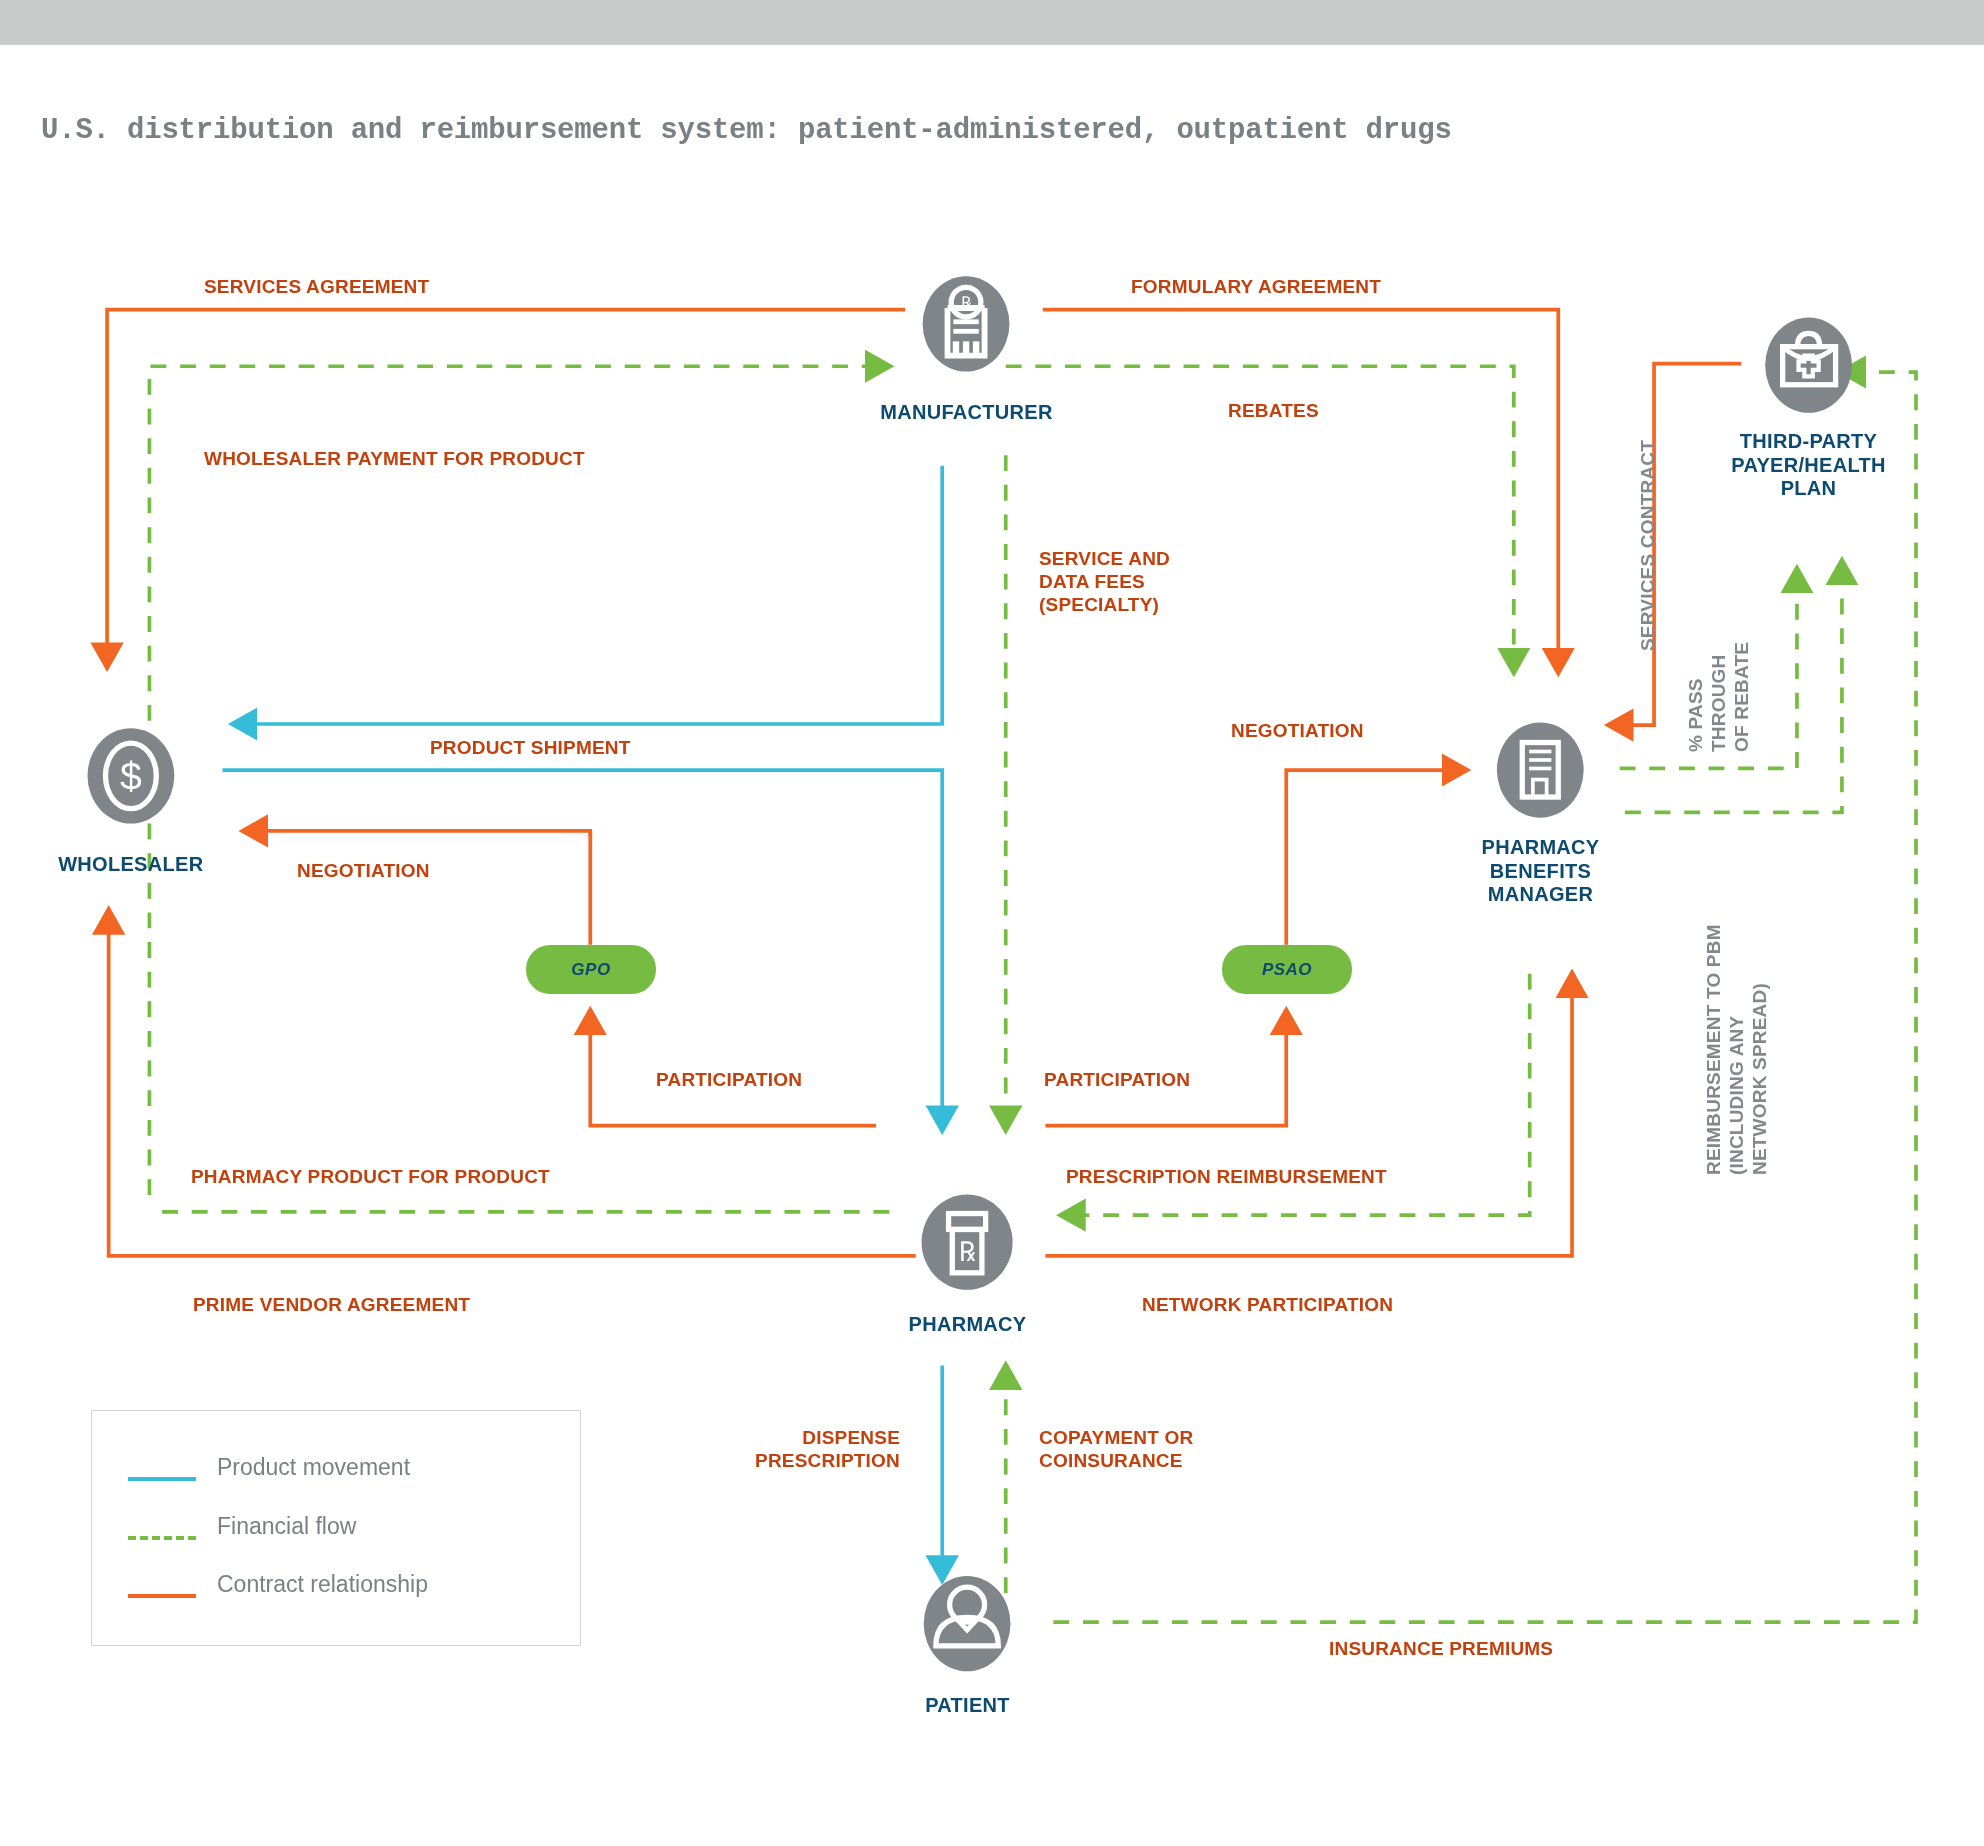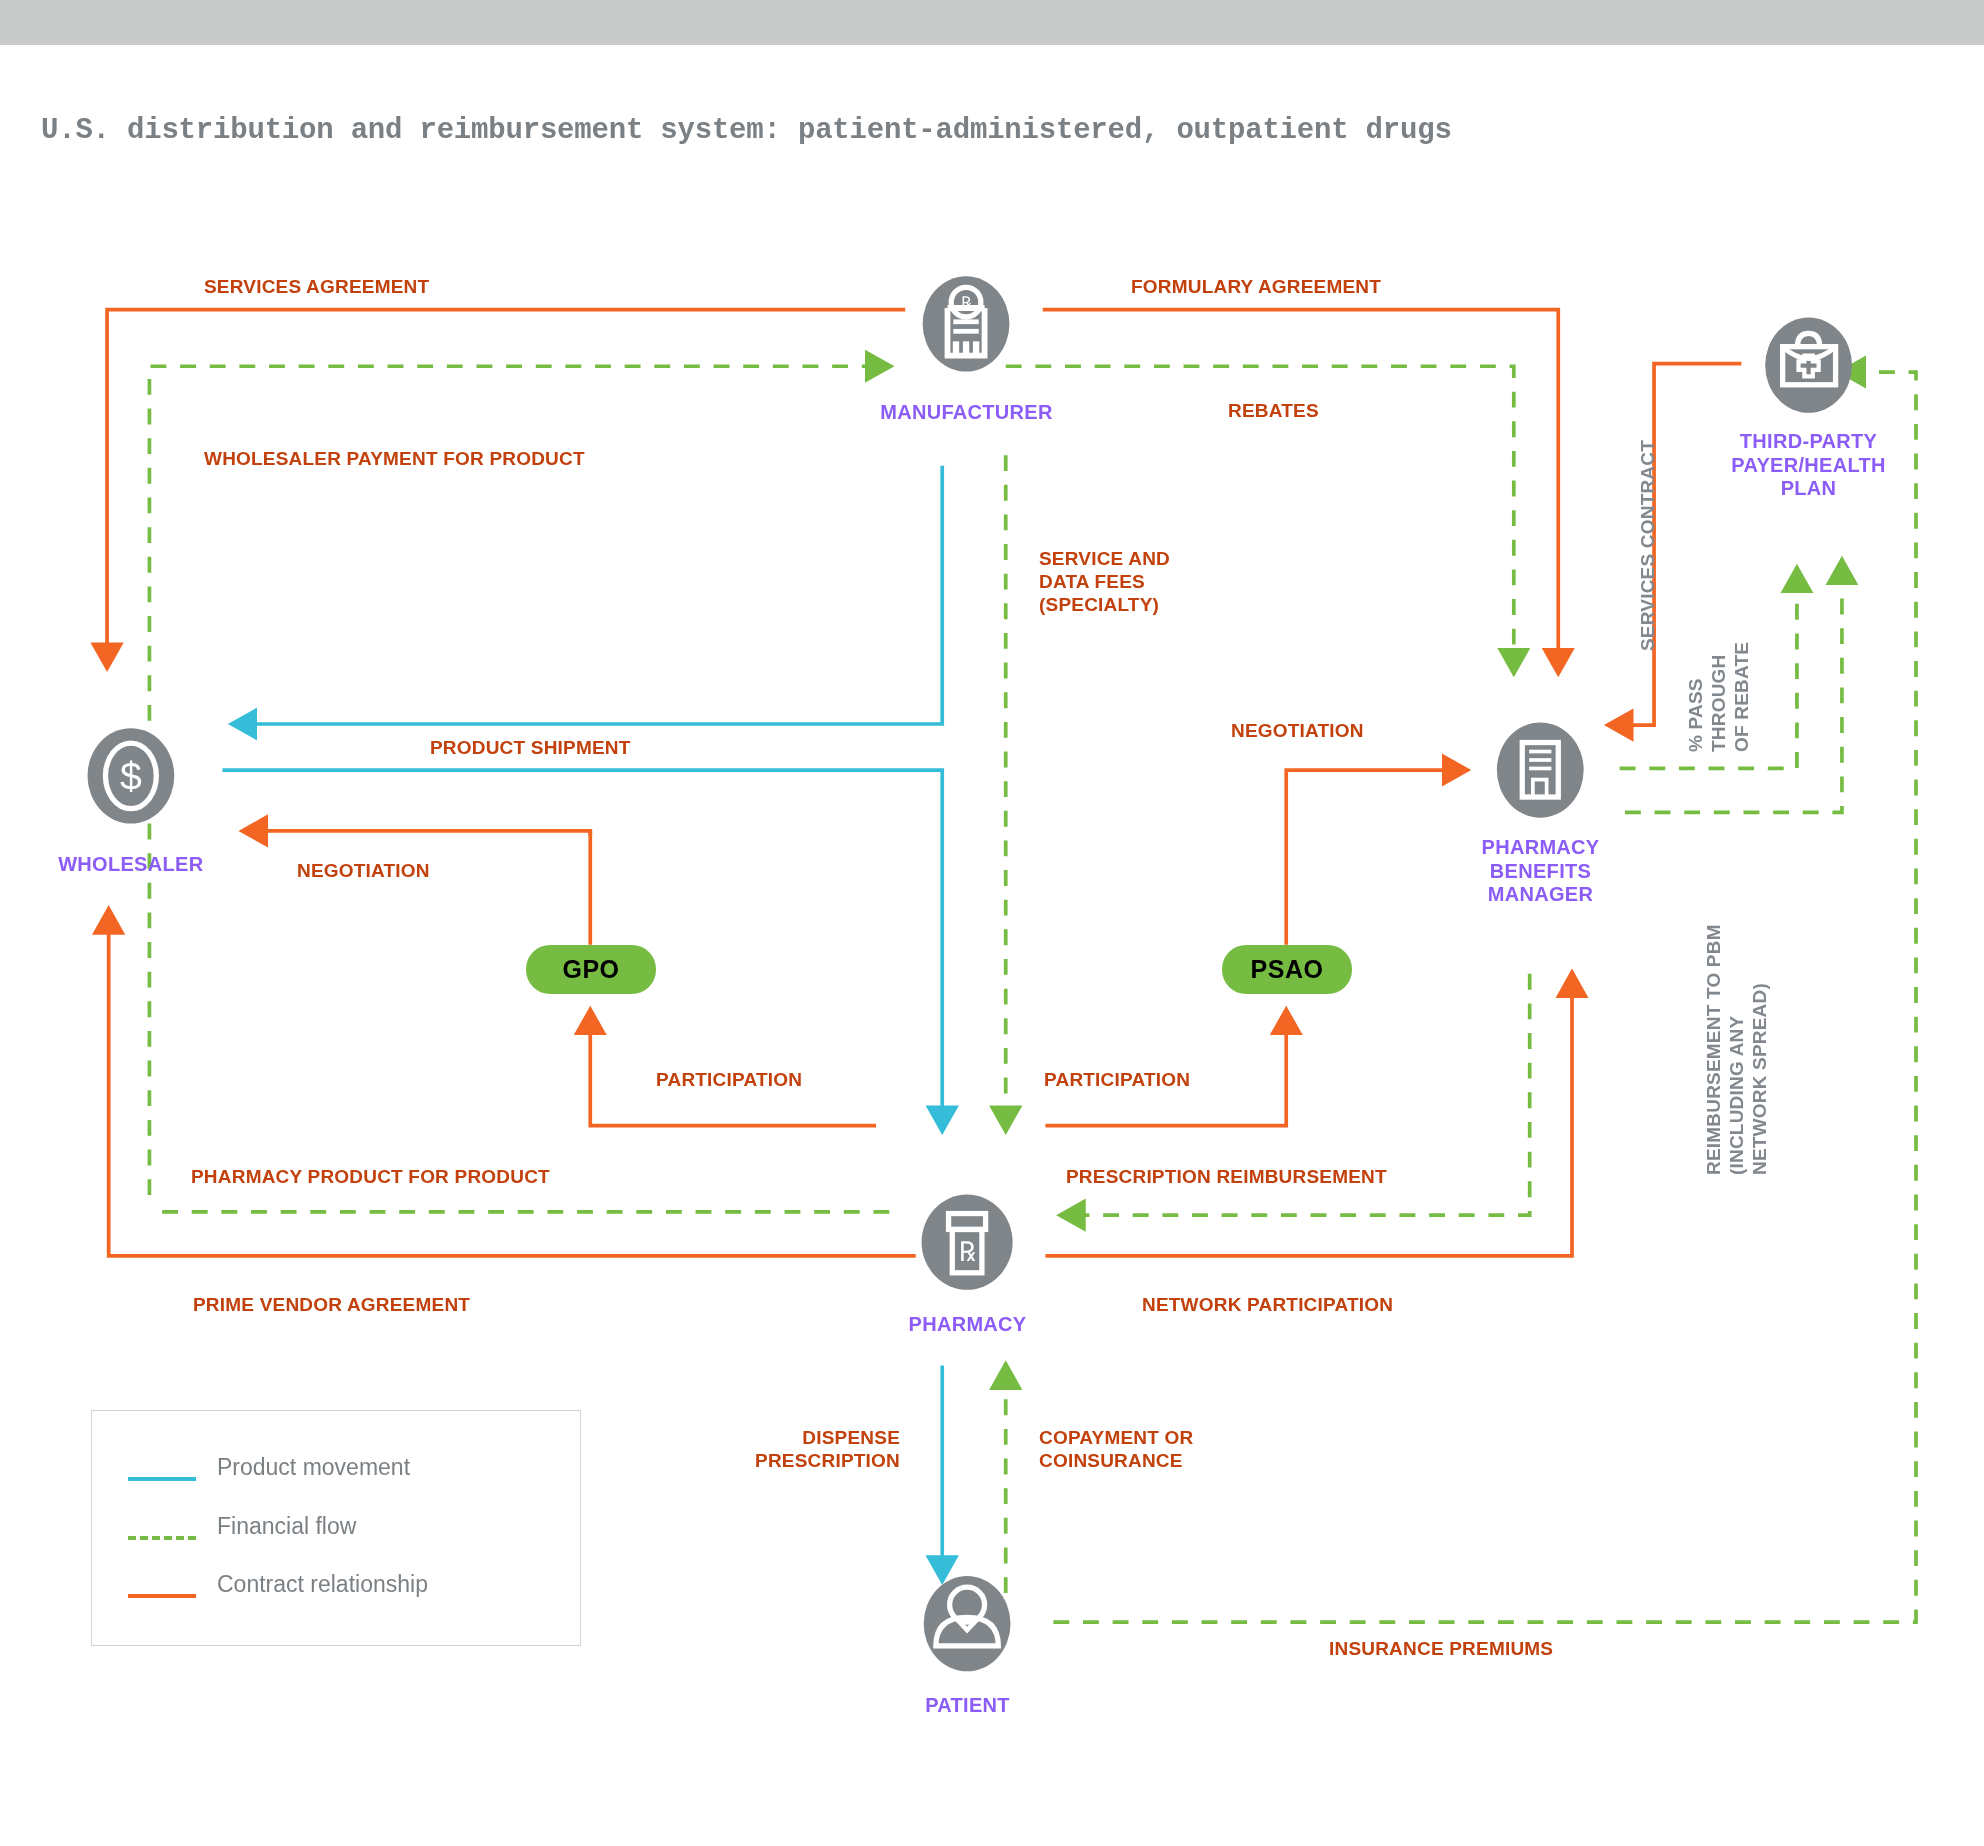--- a/index.html
+++ b/index.html
@@ -8,36 +8,36 @@
     width:1985px;height:1846px;position:relative;overflow:hidden;
   }
   .topbar{position:absolute;left:0;top:0;width:1985px;height:45px;background:#c9cbcb;}
   .page-title{
     position:absolute;left:41px;top:114px;
     font-size:29px;color:#7b8085;font-weight:700;letter-spacing:-0.2px;white-space:nowrap;font-family:Liberation Mono, monospace;
   }
   svg.canvas{position:absolute;left:0;top:0;width:1985px;height:1846px;}
 
   .node-label{
-    position:absolute;color:#8b5cf6;font-weight:700;text-align:center;
+    position:absolute;color:#0c4a6e;font-weight:700;text-align:center;
     font-size:20px;line-height:1.18;letter-spacing:0.3px;
   }
   .edge-label{
     position:absolute;color:#c2410c;font-weight:700;
     font-size:19px;line-height:1.2;letter-spacing:0.2px;white-space:pre-line;
   }
   .vlabel{
     position:absolute;color:#82888d;font-weight:700;
     font-size:19px;line-height:1.22;letter-spacing:0.2px;white-space:pre-line;
     transform-origin:0 0;transform:rotate(-90deg);
   }
   .pill{
     position:absolute;background:#76bc43;border-radius:24px;
-    color:#000000;font-weight:700;font-size:25px;letter-spacing:0.5px;
-    display:flex;align-items:center;justify-content:center;
+    color:#0c4a6e;font-weight:700;font-size:17px;letter-spacing:0.5px;
+    display:flex;align-items:center;justify-content:center;font-style:italic;
   }
   .legend{
     position:absolute;left:91px;top:1410px;width:490px;height:236px;
     border:1.6px solid #d3d5d5;background:#ffffff;box-sizing:border-box;
   }
   .legend-row{position:absolute;left:36px;display:flex;align-items:flex-end;}
   .legend-key{width:68px;height:0;border-top-width:4.8px;border-top-style:solid;margin-right:21px;}
   .legend-text{font-size:23px;color:#7b8085;white-space:nowrap;}
 </style>
 </head>

